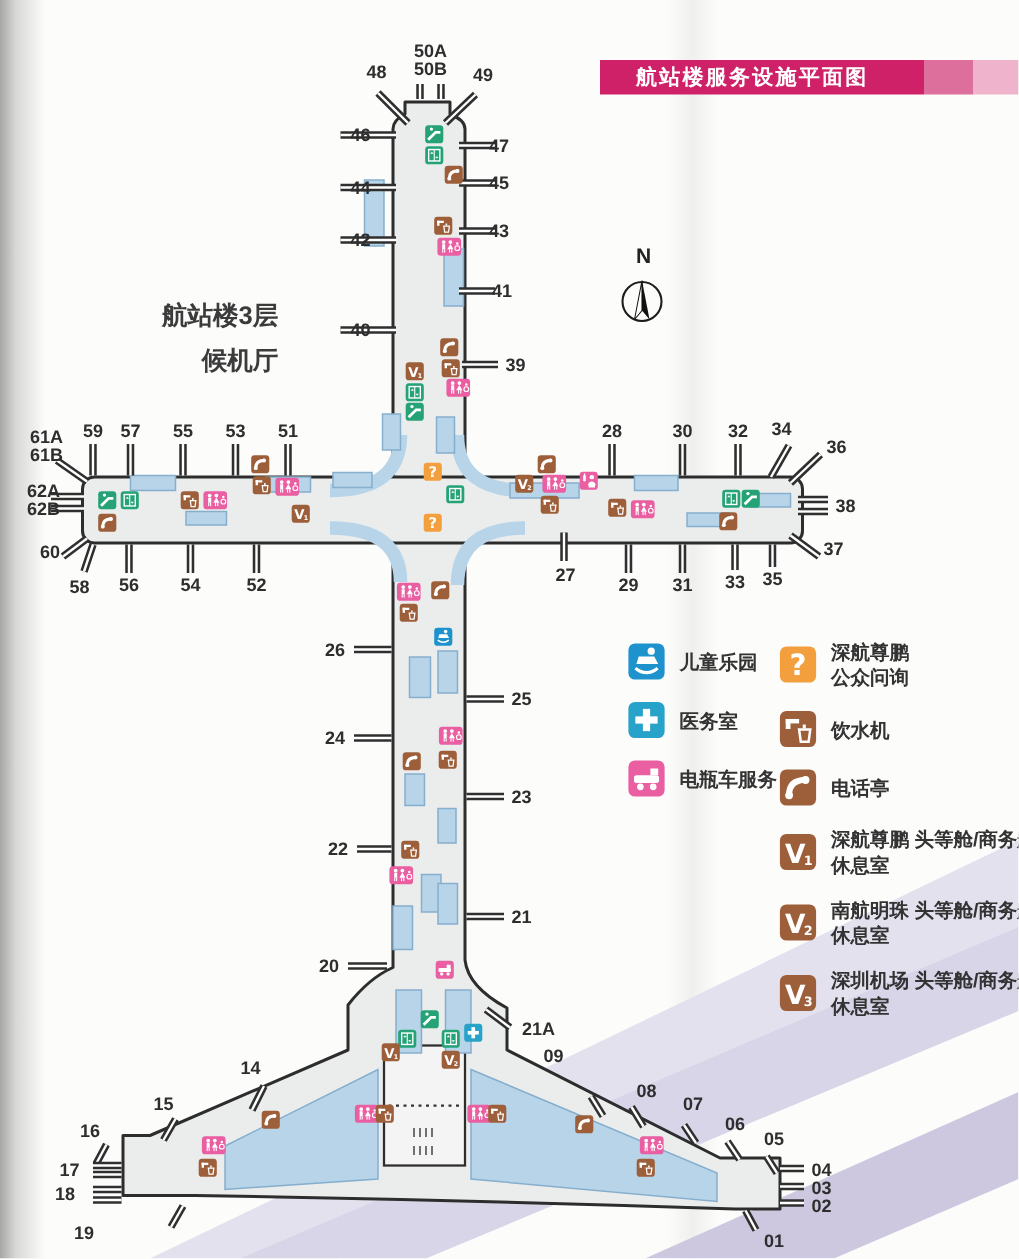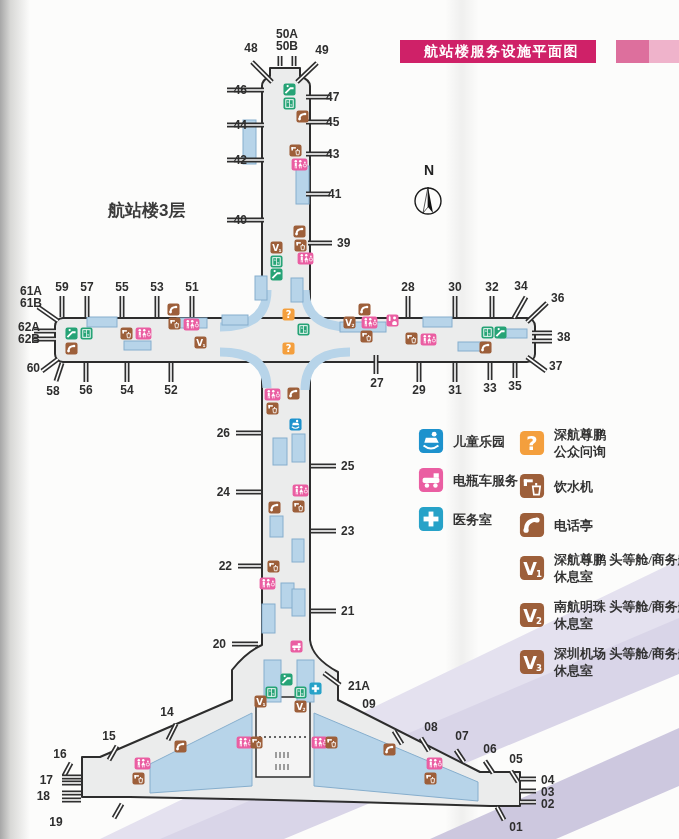--- a/index.html
+++ b/index.html
@@ -2,52 +2,53 @@
 <html style="--magenta: #cf2168; --magenta2: #dd6f9d; --magenta3: #efb3cb; --green: #26a376; --pink: #ea5ea2; --brown: #9d5f3a; --orange: #f49f3d; --bluechild: #1d92cd; --bluemed: #27a2c8; --walkway: #b7d4e9; --walkwayborder: #86aecd; --concourse: #ebecec; --outline: #2d2d2d; --lavender1: #d9d5e8; --lavender2: #cdc8df; --lavender3: #e4e1ef;"><head>
 <meta charset="utf-8">
 <style>
   html,body{margin:0;padding:0;}
   body{width:679px;height:839px;position:relative;overflow:hidden;background:#fcfcfb;
        font-family:"Liberation Sans","DejaVu Sans",sans-serif;}
   .page-edge-left{position:absolute;left:0;top:0;width:30px;height:100%;
       background:linear-gradient(to right,#a7a7a7,#d8d8d6 35%,rgba(255,255,255,0));z-index:1;}
   .page-gutter{position:absolute;left:445px;top:0;width:34px;height:100%;
       background:linear-gradient(to right,rgba(0,0,0,0),rgba(0,0,0,0.05) 50%,rgba(0,0,0,0));z-index:3;}
-  .banner-main{position:absolute;left:400px;top:40px;width:196px;height:23px;background:var(--magenta);
+  .banner-main{position:absolute;left:400px;top:40px;width:216px;height:23px;background:var(--magenta);
       color:#fff;font-size:14px;font-weight:bold;letter-spacing:1.5px;line-height:23px;padding-left:24px;
       box-sizing:border-box;z-index:6;}
   .banner-b2{position:absolute;left:616px;top:40px;width:33px;height:23px;background:var(--magenta2);z-index:6;}
   .banner-b3{position:absolute;left:649px;top:40px;width:30px;height:23px;background:var(--magenta3);z-index:6;}
   .floor-label{position:absolute;left:108px;top:196px;font-size:17px;font-weight:bold;color:#3b3b3b;
       line-height:30px;z-index:5;text-align:right;}
   .compass{position:absolute;left:404px;top:162px;width:50px;height:62px;z-index:5;}
   .compass .n{display:block;text-align:center;font-size:14px;font-weight:bold;color:#222;height:16px;line-height:16px;}
   svg.map{position:absolute;left:0;top:0;z-index:4;}
   .gate-label{font-size:12px;font-weight:600;fill:#2e2e2e;}
   .tick-outer{stroke:#2f2f2f;stroke-width:5;}
   .tick-inner{stroke:#ffffff;stroke-width:1.6;}
   .walkway{fill:var(--walkway);stroke:var(--walkwayborder);stroke-width:1;}
   .legend-col{position:absolute;z-index:6;}
   .legend-col1{left:418px;top:428px;}
   .legend-col2{left:519px;top:426px;}
-  .legend-row{display:flex;align-items:center;gap:9px;margin-bottom:13px;font-family:Liberation Serif, serif;}
+  .legend-row{display:flex;align-items:center;gap:9px;margin-bottom:13px;}
   .legend-label{font-size:13px;font-weight:600;color:#333;line-height:17px;white-space:nowrap;}
 </style>
 </head>
 <body>
 
 <div class="page-edge-left"></div>
 <div class="page-gutter"></div>
 
 <div class="banner-main">航站楼服务设施平面图</div>
 <div class="banner-b2"></div>
 <div class="banner-b3"></div>
 
 <div class="floor-label">
   <div>航站楼3层</div>
+  <div>候机厅</div>
 </div>
 
 <div class="compass">
   <span class="n">N</span>
   <svg width="50" height="46" viewBox="0 0 50 46">
     <circle cx="24" cy="23" r="13" fill="none" stroke="#1c1c1c" stroke-width="1.4"></circle>
     <polygon points="24,9 29,35 24,29" fill="#111"></polygon>
     <polygon points="24,9 19,35 24,29" fill="#fff" stroke="#111" stroke-width="0.7"></polygon>
   </svg>
 </div>
@@ -466,32 +467,32 @@
     <div class="legend-row">
       <svg width="26" height="26">
         <use href="#ic-child" width="26" height="26"></use>
       </svg>
       <div class="legend-label">
         <div>儿童乐园</div>
       </div>
     </div>
     <div class="legend-row">
       <svg width="26" height="26">
+        <use href="#ic-med" width="26" height="26"></use>
+      </svg>
+      <div class="legend-label">
+        <div>医务室</div>
+      </div>
+    </div>
+    <div class="legend-row">
+      <svg width="26" height="26">
         <use href="#ic-cart" width="26" height="26"></use>
       </svg>
       <div class="legend-label">
         <div>电瓶车服务</div>
-      </div>
-    </div>
-    <div class="legend-row">
-      <svg width="26" height="26">
-        <use href="#ic-med" width="26" height="26"></use>
-      </svg>
-      <div class="legend-label">
-        <div>医务室</div>
       </div>
     </div>
   </div>
 <div class="legend-col legend-col2">
     <div class="legend-row">
       <svg width="26" height="26">
         <use href="#ic-q" width="26" height="26"></use>
       </svg>
       <div class="legend-label">
         <div>深航尊鹏</div>

